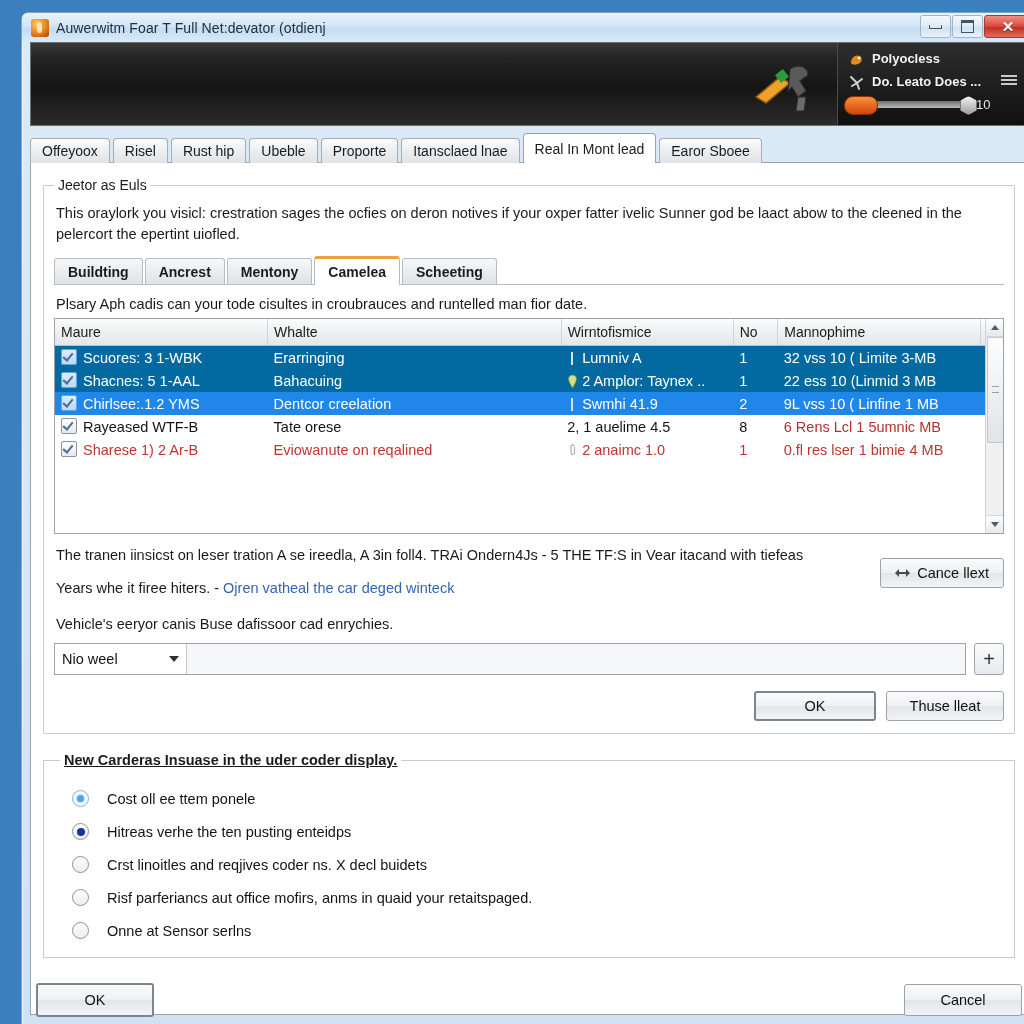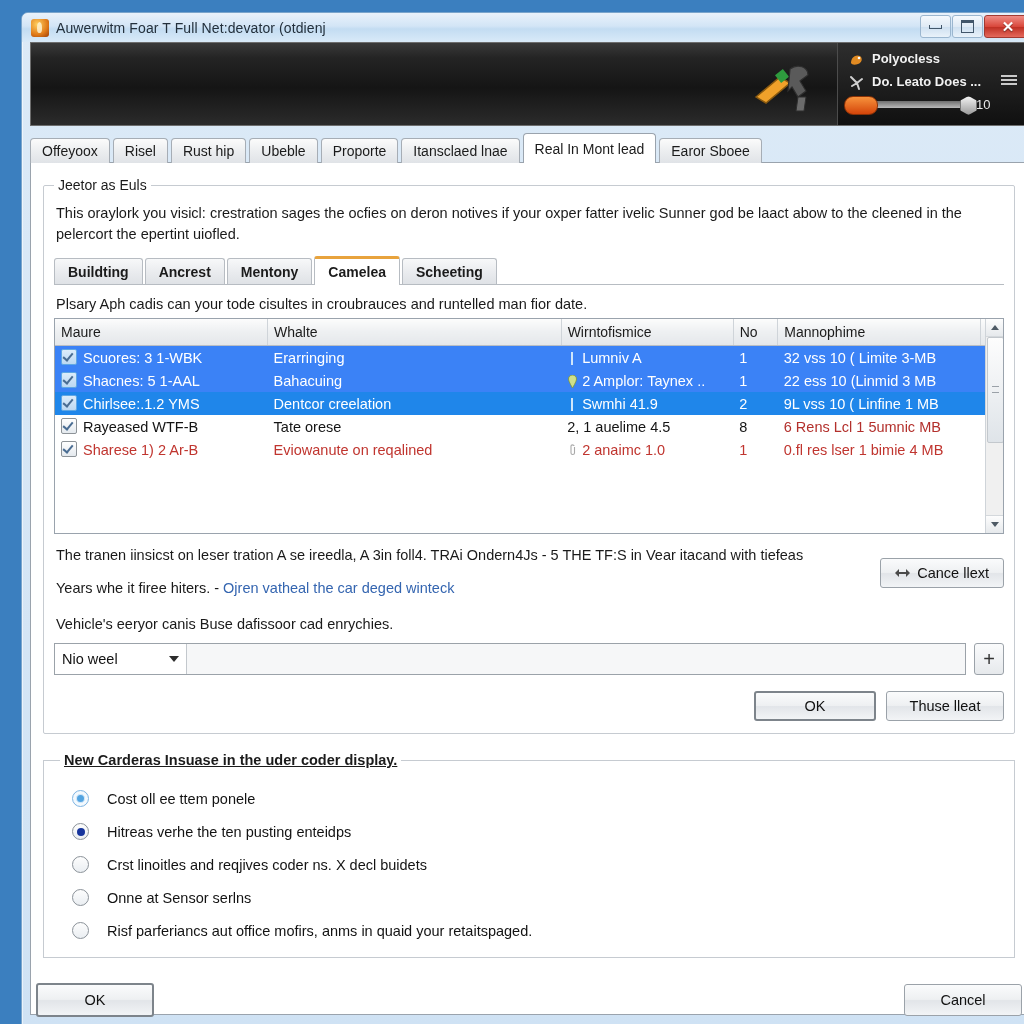--- a/index.html
+++ b/index.html
@@ -151,21 +151,21 @@
     background:linear-gradient(180deg,#fcfcfc 0%,#eef0f2 48%,#e4e7ea 100%);
     border-right:1px solid #cfd4d9;border-bottom:1px solid #b9bec4;
     font-size:14px;font-weight:normal;color:#1b1b1b;text-align:left;
     padding:5px 6px;height:22px;box-sizing:border-box;white-space:nowrap;overflow:hidden;
   }
   table.lv td{
     font-size:14.5px;padding:3px 6px;white-space:nowrap;overflow:hidden;
     border:none;height:23px;box-sizing:border-box;
   }
   tr.row td{color:#141414;}
-  tr.row.sel td{background:#3b82f6;color:#fff;}
+  tr.row.sel td{background:#0369a1;color:#fff;}
   tr.row.sel.b td{background:#1f86ea;}
   tr.row.warn td{color:#b3302c;}
   tr.row.alert td{color:#c0352f;}
   .cbx{
     display:inline-block;width:14px;height:14px;vertical-align:-2px;margin-right:6px;
     border:1px solid #8d9398;border-radius:2px;
     background:linear-gradient(180deg,#ffffff,#e4e9ee);position:relative;
   }
   .cbx:after{
     content:"";position:absolute;left:3px;top:1px;width:4px;height:8px;
@@ -481,25 +481,25 @@
       <div class="radio-line">
         <span class="rad on"></span>
         <span class="rlbl">Hitreas verhe the ten pusting enteidps</span>
       </div>
       <div class="radio-line">
         <span class="rad"></span>
         <span class="rlbl">Crst linoitles and reqjives coder ns. X decl buidets</span>
       </div>
       <div class="radio-line">
         <span class="rad"></span>
-        <span class="rlbl">Onne at Sensor serlns</span>
+        <span class="rlbl">Risf parferiancs aut office mofirs, anms in quaid your retaitspaged.</span>
       </div>
       <div class="radio-line">
         <span class="rad"></span>
-        <span class="rlbl">Risf parferiancs aut office mofirs, anms in quaid your retaitspaged.</span>
+        <span class="rlbl">Onne at Sensor serlns</span>
       </div>
     </fieldset>
 
   </div>
 
   <div id="footer">
     <div class="btn def">
         <span>OK</span>
       </div>
     <div class="btn">

